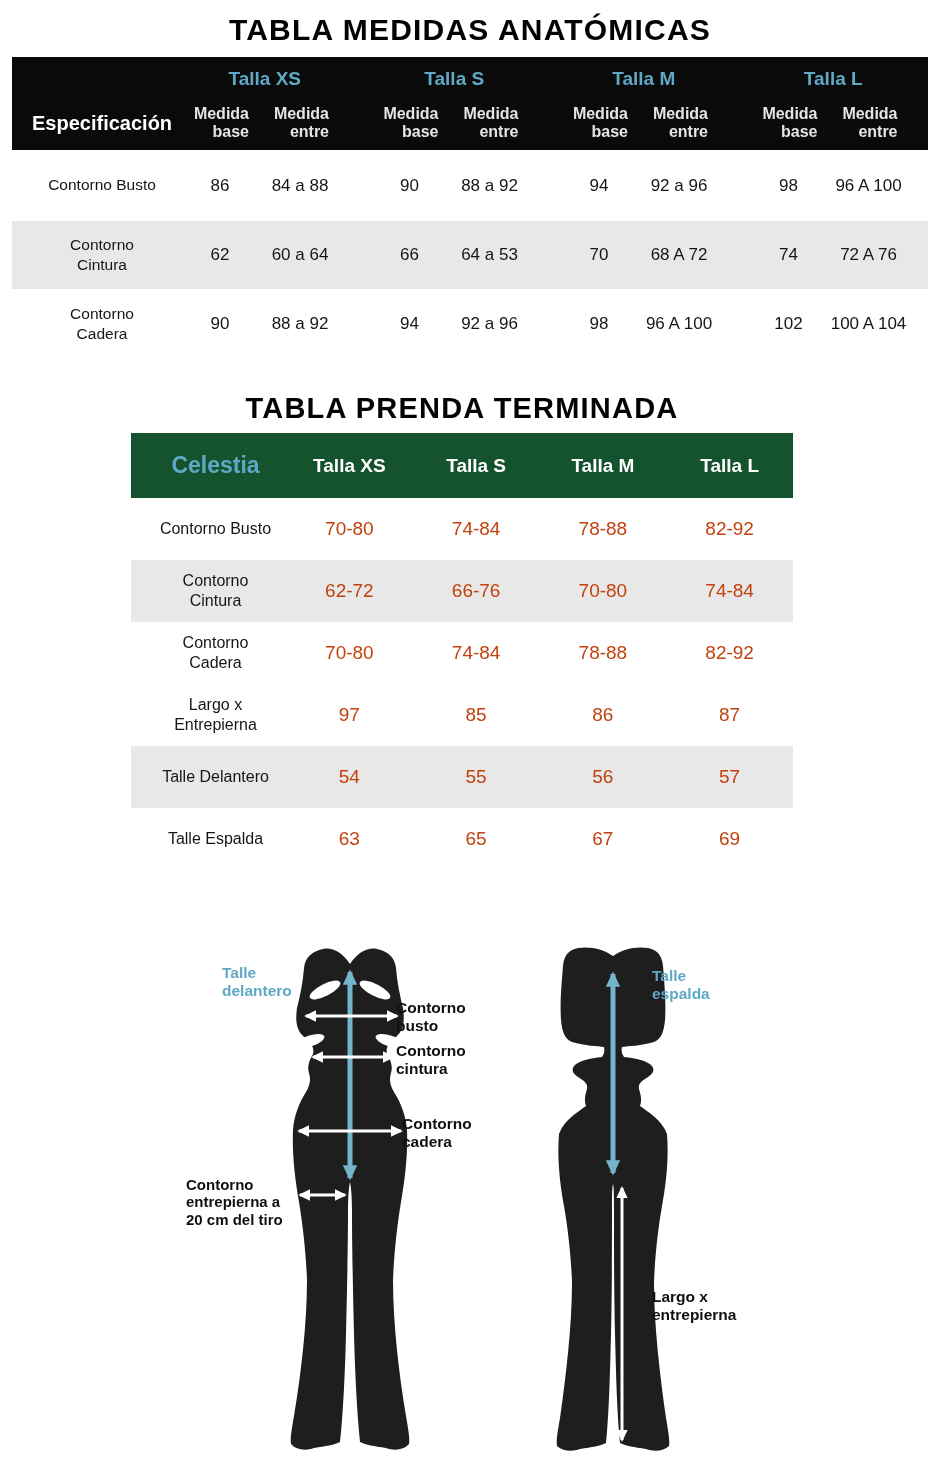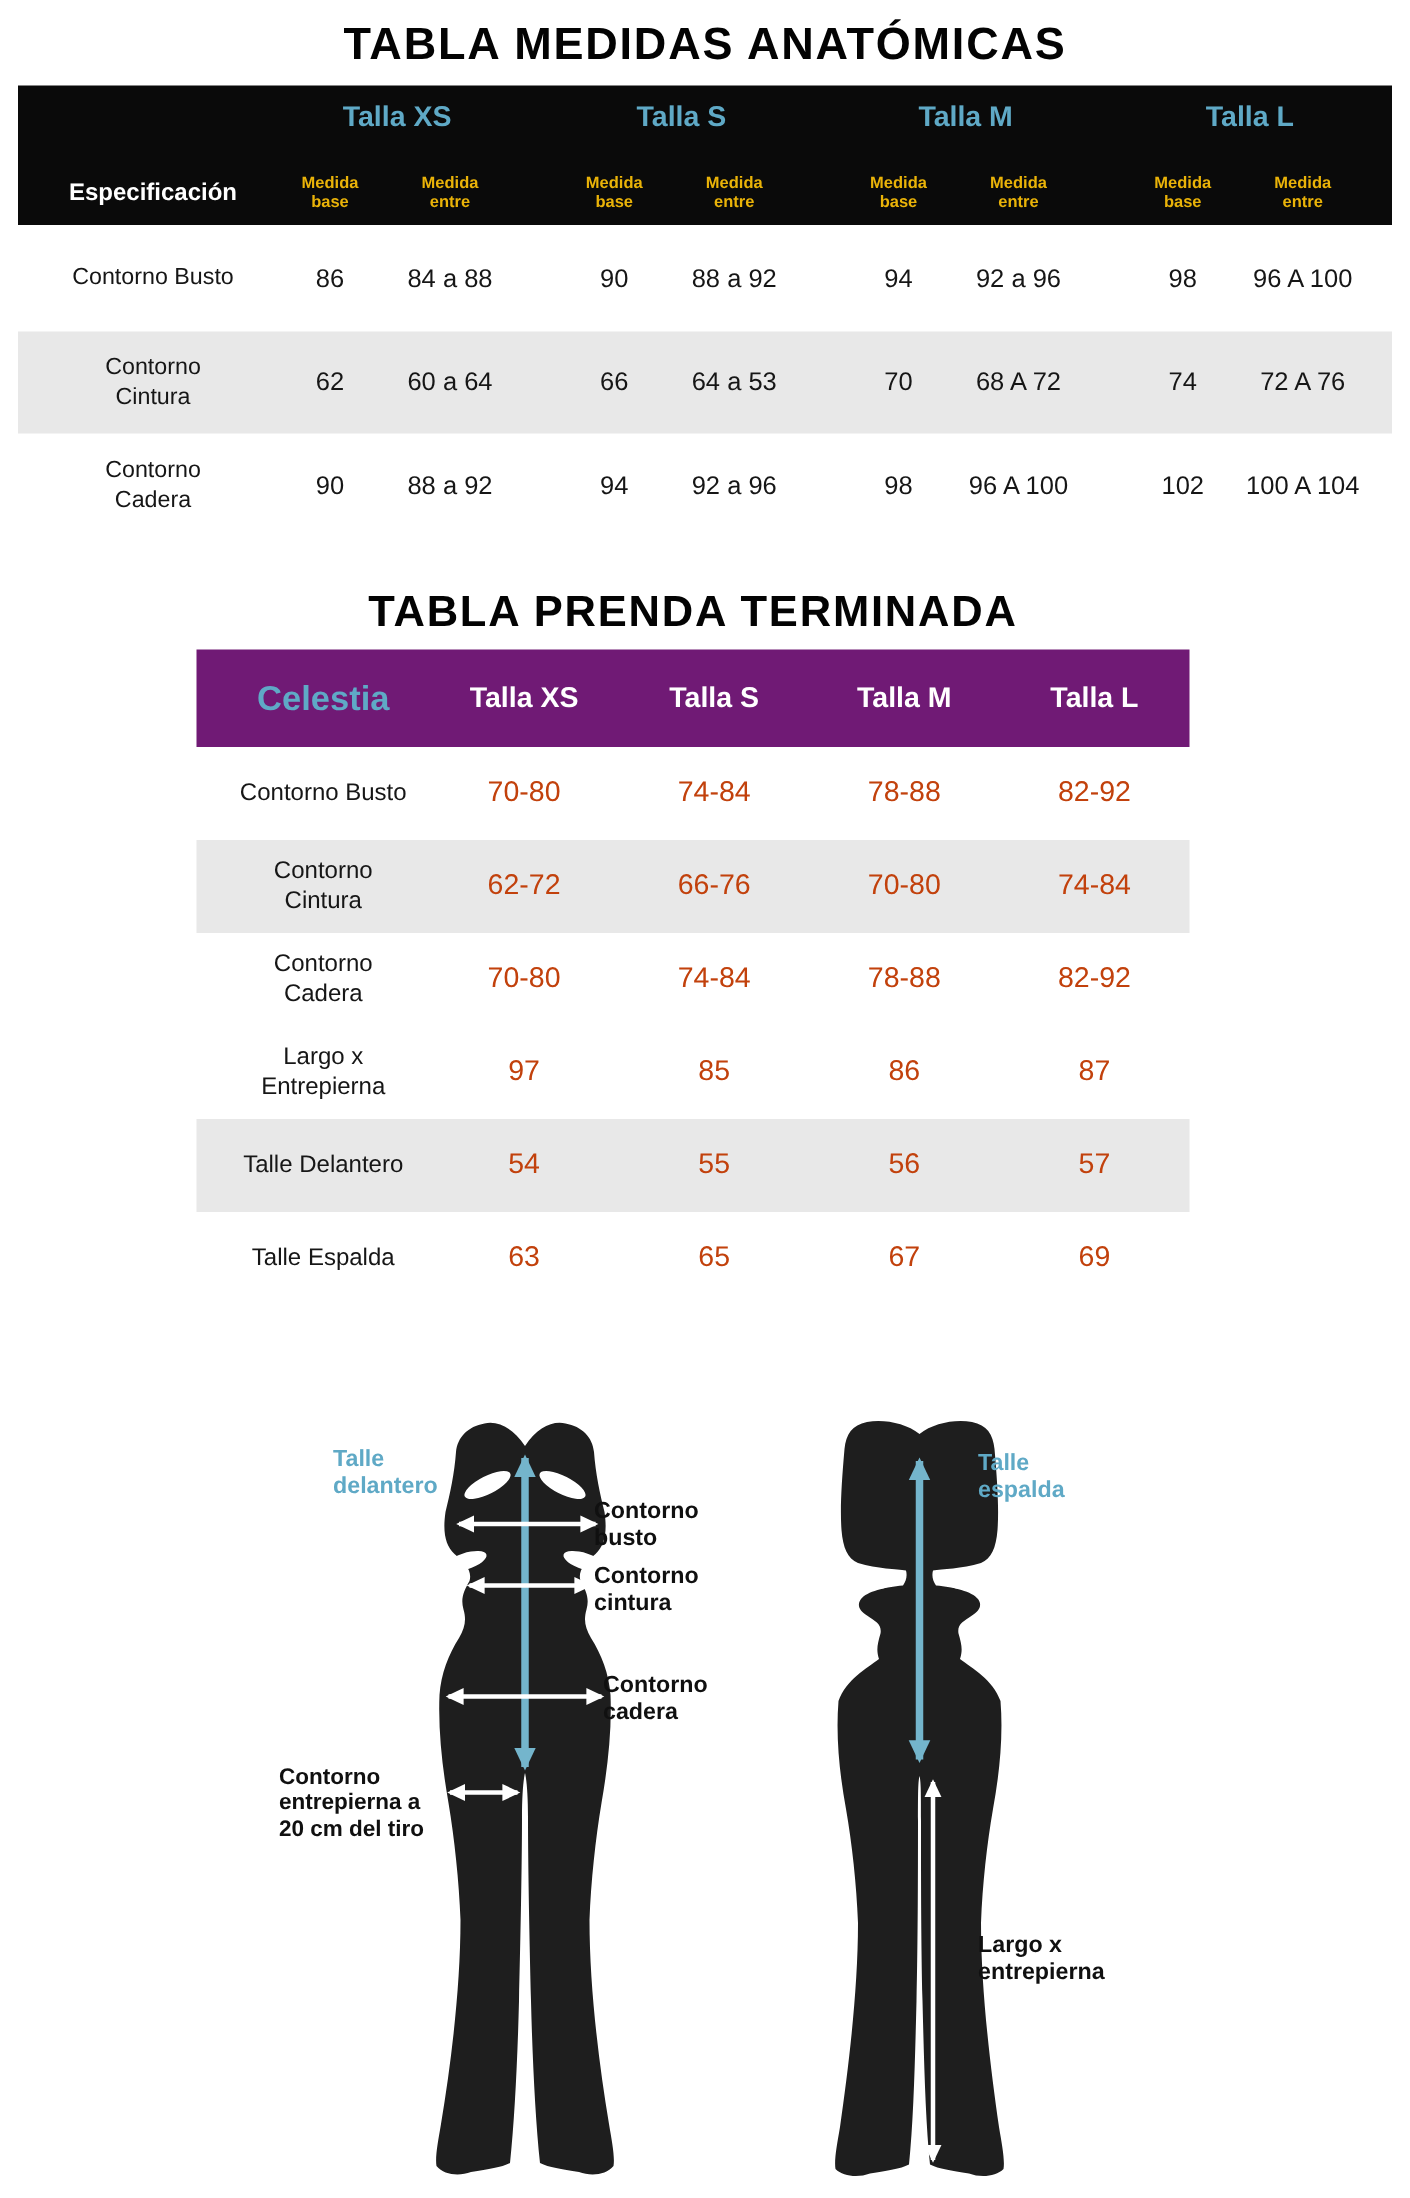--- a/index.html
+++ b/index.html
@@ -17,33 +17,33 @@
   }
   #title1{top:13px;left:0;width:940px;}
   #title2{top:392px;left:131px;width:662px;font-size:29px;}
 
   
   #t1{top:57px;left:12px;width:916px;}
   .t1-grid{display:grid;grid-template-columns:158px repeat(4,100px 60px 29.5px);align-items:center;}
   #t1-head{background:#0a0a0a;height:93px;display:flex;flex-direction:column;justify-content:space-between;padding:11px 0 9px;box-sizing:border-box;}
   .talla1{color:#5fa9c6;font-weight:bold;font-size:19px;text-align:center;}
   .g1{grid-column:2 / span 3}.g2{grid-column:5 / span 3}.g3{grid-column:8 / span 3}.g4{grid-column:11 / span 3}
-  .spec-h{grid-column:1;color:#ffffff;font-weight:bold;font-size:16px;text-align:center;width:140px;justify-self:center;margin-left:22px;}
-  .sub{color:#eab308;font-weight:bold;font-size:11px;line-height:1.12;text-align:center;width:58px;justify-self:center;}
+  .spec-h{grid-column:1;color:#ffffff;font-weight:bold;font-size:20px;text-align:center;width:140px;justify-self:center;margin-left:22px;}
+  .sub{color:#e5e5e5;font-weight:bold;font-size:16px;line-height:1.12;text-align:right;width:58px;justify-self:center;}
   .cb1{grid-column:2}.ce1{grid-column:3}.cb2{grid-column:5}.ce2{grid-column:6}
   .cb3{grid-column:8}.ce3{grid-column:9}.cb4{grid-column:11}.ce4{grid-column:12}
   .t1-row .lbl{grid-column:1;width:110px;justify-self:center;margin-left:22px;text-align:center;font-size:15.5px;line-height:1.3;color:#161616;}
   .t1-row .val{font-size:17px;text-align:center;white-space:nowrap;justify-self:center;color:#161616;}
   .rh1{height:71px}.rh2{height:68px}.rh3{height:70px}
   .gray{background:#e8e8e8;}
 
   
   #t2{top:433px;left:131px;width:662px;}
   .t2-grid{display:grid;grid-template-columns:155px repeat(4,126.75px);align-items:center;}
-  #t2-head{background:#701a75;height:65px;}
+  #t2-head{background:#14532d;height:65px;}
   .brand{grid-column:1;color:#5fa9c6;font-weight:bold;font-size:23px;text-align:center;margin-left:14px;}
   .talla2{color:#ffffff;font-weight:bold;font-size:19px;text-align:center;}
   .t2-row{height:62px;}
   .t2-row .lbl{grid-column:1;width:115px;justify-self:center;margin-left:14px;text-align:center;font-size:16px;line-height:1.28;color:#161616;}
   .t2-row .val{font-size:19px;text-align:center;white-space:nowrap;justify-self:center;color:#c2410c;}
   .tc1{grid-column:2}.tc2{grid-column:3}.tc3{grid-column:4}.tc4{grid-column:5}
 
   
   #figures{top:0;left:0;width:940px;height:1465px;pointer-events:none;}
   .dlabel{position:absolute;font-weight:bold;font-size:15.5px;line-height:1.16;white-space:pre-line;color:#101010;}

